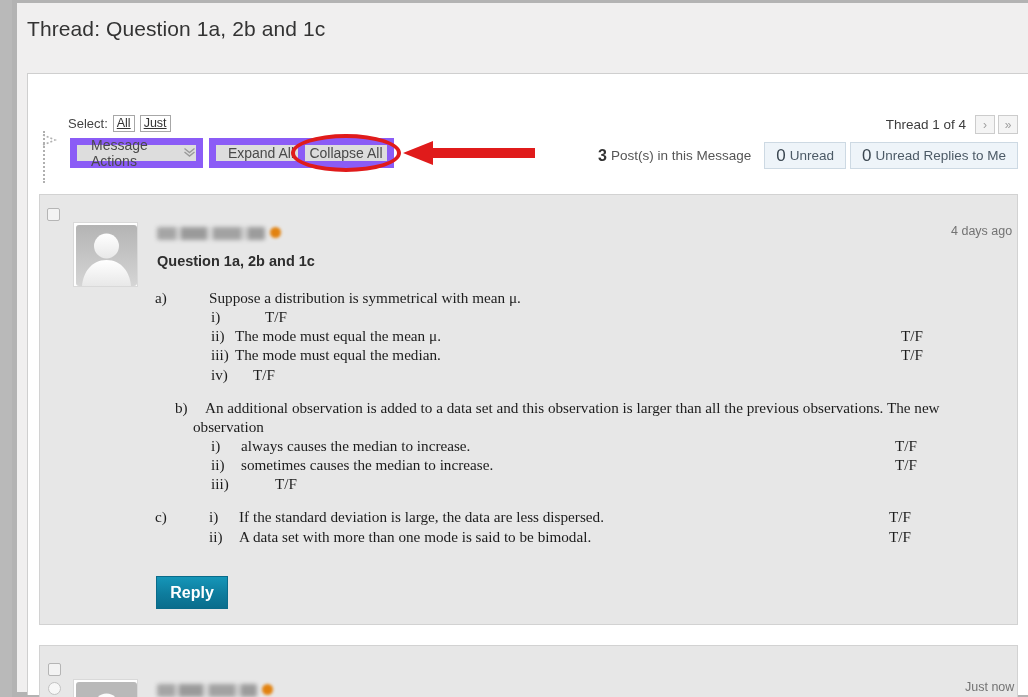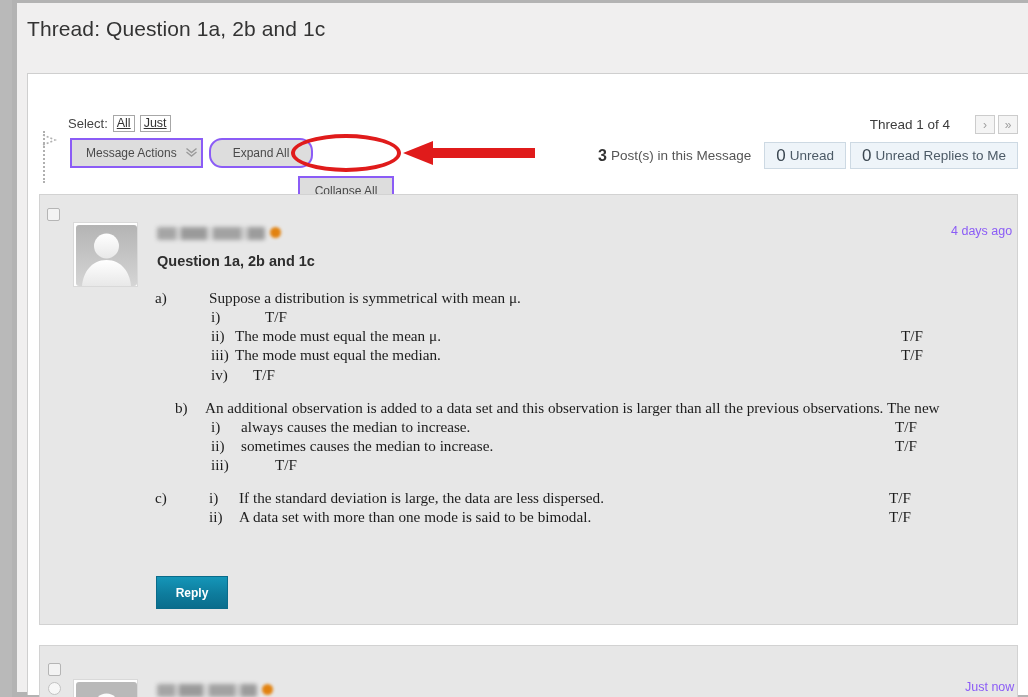--- a/index.html
+++ b/index.html
@@ -91,42 +91,42 @@
     font-size: 12.5px;
     line-height: 15px;
     background: #fff;
     cursor: pointer;
   }
 
   
   .btn-gray {
     position: absolute;
     background: #dddddd;
-    border: 2px solid #8b5cf6;
+    border: 7px solid #8b5cf6;
     color: #4a4a4a;
-    font-size: 12px;
+    font-size: 14px;
     display: flex;
     align-items: center;
     justify-content: center;
     box-sizing: border-box;
     cursor: pointer;
   }
   #btn-message-actions {
     left: 53px; top: 135px; width: 133px; height: 30px;
     justify-content: flex-start;
     padding-left: 14px;
   }
   .chev {
     margin-left: 8px;
     color: #9a9a9a;
     font-size: 11px;
     line-height: 1;
   }
-  #btn-expand-all { left: 192px; top: 135px; width: 104px; height: 30px; border-radius: 13px; }
-  #btn-collapse-all { left: 281px; top: 135px; width: 96px; height: 30px; margin-top: 38px; }
+  #btn-expand-all { left: 192px; top: 135px; width: 104px; height: 30px; }
+  #btn-collapse-all { left: 281px; top: 135px; width: 96px; height: 30px; }
 
   
   .red-circle {
     position: absolute;
     left: 274px;
     top: 131px;
     width: 110px;
     height: 38px;
     border: 4px solid #e01b1b;
     border-radius: 50%;
@@ -145,21 +145,21 @@
   
   .thread-nav {
     position: absolute;
     right: 17px;
     top: 112px;
     display: flex;
     align-items: center;
     font-size: 13.5px;
     color: #3c3c3c;
   }
-  .thread-nav-label { margin-right: 22px; white-space: nowrap; }
+  .thread-nav-label { margin-right: 6px; white-space: nowrap; }
   .navbtn {
     width: 20px;
     height: 19px;
     border: 1px solid #cccccc;
     background: #f4f4f4;
     color: #a0a0a0;
     font-size: 12px;
     display: flex;
     align-items: center;
     justify-content: center;
@@ -271,21 +271,21 @@
 
   .post-subject {
     position: absolute;
     font-size: 14.5px;
     font-weight: bold;
     color: #2e2e2e;
   }
   .post-time {
     position: absolute;
     font-size: 12.5px;
-    color: #8b5cf6;
+    color: #737373;
   }
 
   
   .qbody {
     position: absolute;
     left: 138px;
     top: 285px;
     width: 820px;
     font-family: "Liberation Serif", "DejaVu Serif", serif;
     font-size: 15.2px;
@@ -322,21 +322,21 @@
   
   .reply-btn {
     position: absolute;
     left: 139px;
     top: 573px;
     width: 72px;
     height: 33px;
     background: linear-gradient(180deg, #1596b8 0%, #0e7c9d 55%, #0a6d8c 100%);
     border: 1px solid #0a6b8a;
     color: #ffffff;
-    font-size: 12px;
+    font-size: 16px;
     font-weight: bold;
     display: flex;
     align-items: center;
     justify-content: center;
     box-sizing: border-box;
     cursor: pointer;
   }
 </style>
 </head>
 <body>
@@ -453,20 +453,21 @@
         <span class="q-marker">iv)</span>
         <span class="q-tf" style="padding-left:12px;width:60px;">T/F</span>
       </div>
     </div>
 
     <div class="q-group q-indent-b">
       <div class="q-row">
         <span class="q-marker narrow">b)</span>
         <span class="q-text">An additional observation is added to a data set and this observation is larger than all the previous observations. The new</span>
       </div>
+      <div class="q-hang">observation</div>
       <div class="q-sub" style="margin-left:36px;">
         <span class="q-marker" style="width:30px;">i)</span>
         <span class="q-text">always causes the median to increase.</span>
         <span class="q-tf" style="width:80px;padding-left:34px;">T/F</span>
       </div>
       <div class="q-sub" style="margin-left:36px;">
         <span class="q-marker" style="width:30px;">ii)</span>
         <span class="q-text">sometimes causes the median to increase.</span>
         <span class="q-tf" style="width:80px;padding-left:34px;">T/F</span>
       </div>

